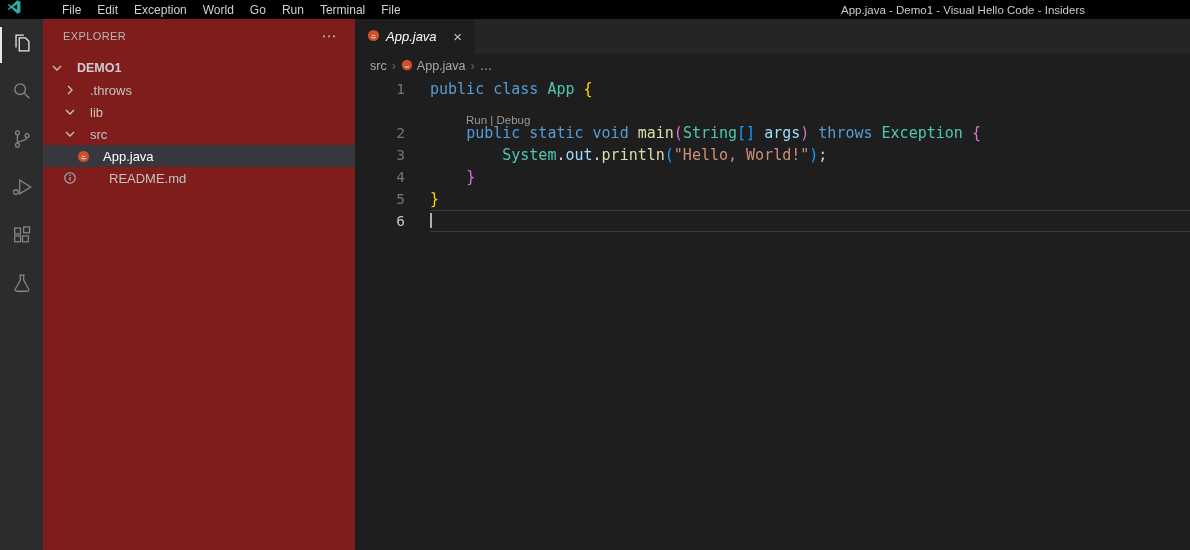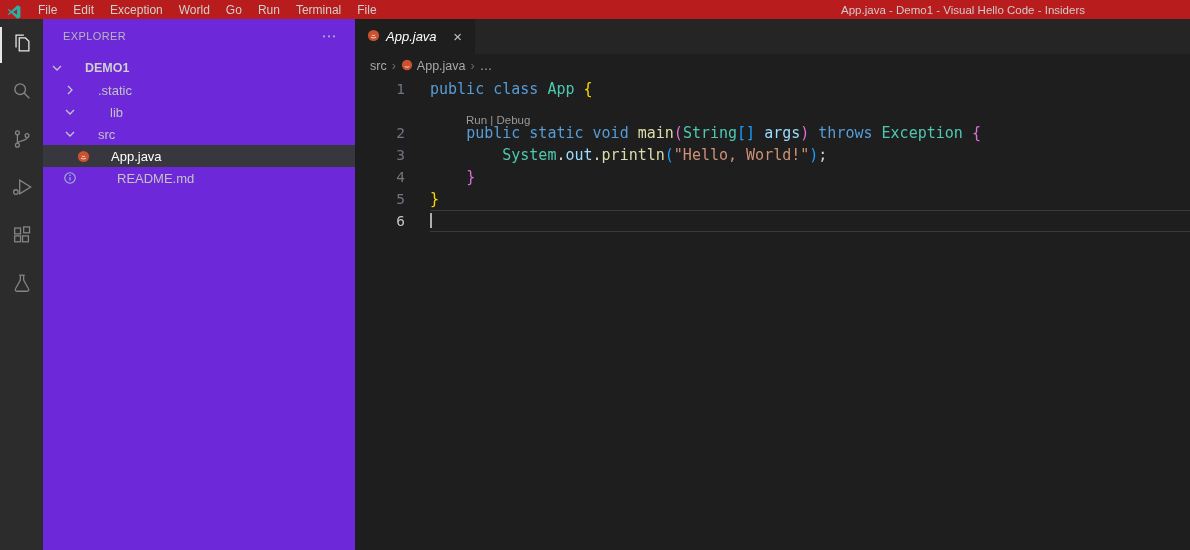--- a/index.html
+++ b/index.html
@@ -7,51 +7,51 @@
   body {
     background: #1e1e1e;
     font-family: "Liberation Sans", sans-serif;
     color: #cccccc;
     cursor: default;
     user-select: none;
   }
 
   
   .titlebar {
-    height: 19px; background: #b91c1c; display: flex; align-items: flex-end;
-    position: relative; font-size: 12px; color: #d0d0d0;
+    height: 19px; background: #000000; display: flex; align-items: flex-start;
+    position: relative; font-size: 12px; color: #d0d0d0; gap: 24px;
   }
   .logo { display: flex; align-items: center; margin: 0 9px 0 7px; }
   .menus { display: flex; height: 100%; }
   .menu-item { padding: 0 8px; display: flex; align-items: center; }
   .window-title {
     position: absolute; right: 105px; top: 0; height: 100%;
     display: flex; align-items: center; font-size: 11.5px; color: #cccccc; white-space: nowrap;
   }
 
   
   .main { display: flex; height: 531px; }
 
   
   .activitybar { width: 43px; background: #2c2c2d; display: flex; flex-direction: column; padding-top: 2px; flex-shrink: 0; }
   .activity-item { height: 48px; display: flex; align-items: center; justify-content: center; color: #858585; position: relative; }
   .activity-item.active { color: #e7e7e7; }
   .activity-item.active::before { content: ""; position: absolute; left: 0; top: 6px; bottom: 6px; width: 2px; background: #e7e7e7; }
 
   
-  .sidebar { width: 312px; background: #6d28d9; display: flex; flex-direction: column; flex-shrink: 0; font-size: 13px; color: #c3c3c3; }
+  .sidebar { width: 312px; background: #7f1d1d; display: flex; flex-direction: column; flex-shrink: 0; font-size: 13px; color: #c3c3c3; }
   .sidebar-header { height: 34px; display: flex; align-items: center; padding: 0 14px 0 20px; font-size: 11px; letter-spacing: 0.4px; color: #b8b8b8; }
   .more { margin-left: auto; font-size: 15px; color: #c5c5c5; padding: 0 4px; }
   .tree { padding-top: 4px; }
   .tree-row { height: 22px; display: flex; align-items: center; white-space: nowrap; }
   .tree-row.selected { background: #37373d; color: #ffffff; }
   .tree-row.bold .tree-label { font-weight: bold; color: #cfcfcf; font-size: 12.5px; }
   .tree-row.selected.bold .tree-label, .tree-row.selected .tree-label { color: #ffffff; }
   .twistie { width: 18px; height: 18px; display: flex; align-items: center; justify-content: center; flex-shrink: 0; }
-  .tree-label { margin-left: 19px; }
+  .tree-label { margin-left: 11px; }
 
   
   .editor { flex: 1; min-width: 0; display: flex; flex-direction: column; background: #1e1e1e; }
   .tabbar { height: 35px; background: #252526; display: flex; flex-shrink: 0; }
   .tab { background: #1e1e1e; display: flex; align-items: center; padding: 0 8px 0 12px; gap: 6px; color: #ffffff; font-size: 13px; }
   .tab-label { font-style: italic; }
   .tab-close { color: #c5c5c5; font-size: 15px; width: 18px; height: 18px; line-height: 17px; text-align: center; border-radius: 3px; margin-left: 6px; font-style: normal; }
 
   .breadcrumb { height: 24px; display: flex; align-items: center; padding-left: 15px; font-size: 12.5px; color: #a9a9a9; gap: 5px; flex-shrink: 0; }
   .crumb { display: flex; align-items: center; gap: 4px; }
@@ -147,23 +147,23 @@
             </svg>
           </span>
           <span class="tree-label">DEMO1</span>
         </div>
         <div class="tree-row" style="padding-left: 18px;">
           <span class="twistie">
             <svg width="16" height="16" viewBox="0 0 16 16" fill="none" stroke="#c5c5c5" stroke-width="1.3">
               <path d="M6 4l4 4-4 4"></path>
             </svg>
           </span>
-          <span class="tree-label">.static</span>
-        </div>
-        <div class="tree-row" style="padding-left: 18px; gap: 12px;">
+          <span class="tree-label">.throws</span>
+        </div>
+        <div class="tree-row" style="padding-left: 18px;">
           <span class="twistie">
             <svg width="16" height="16" viewBox="0 0 16 16" fill="none" stroke="#c5c5c5" stroke-width="1.3">
               <path d="M4 6l4 4 4-4"></path>
             </svg>
           </span>
           <span class="tree-label">lib</span>
         </div>
         <div class="tree-row" style="padding-left: 18px;">
           <span class="twistie">
             <svg width="16" height="16" viewBox="0 0 16 16" fill="none" stroke="#c5c5c5" stroke-width="1.3">

